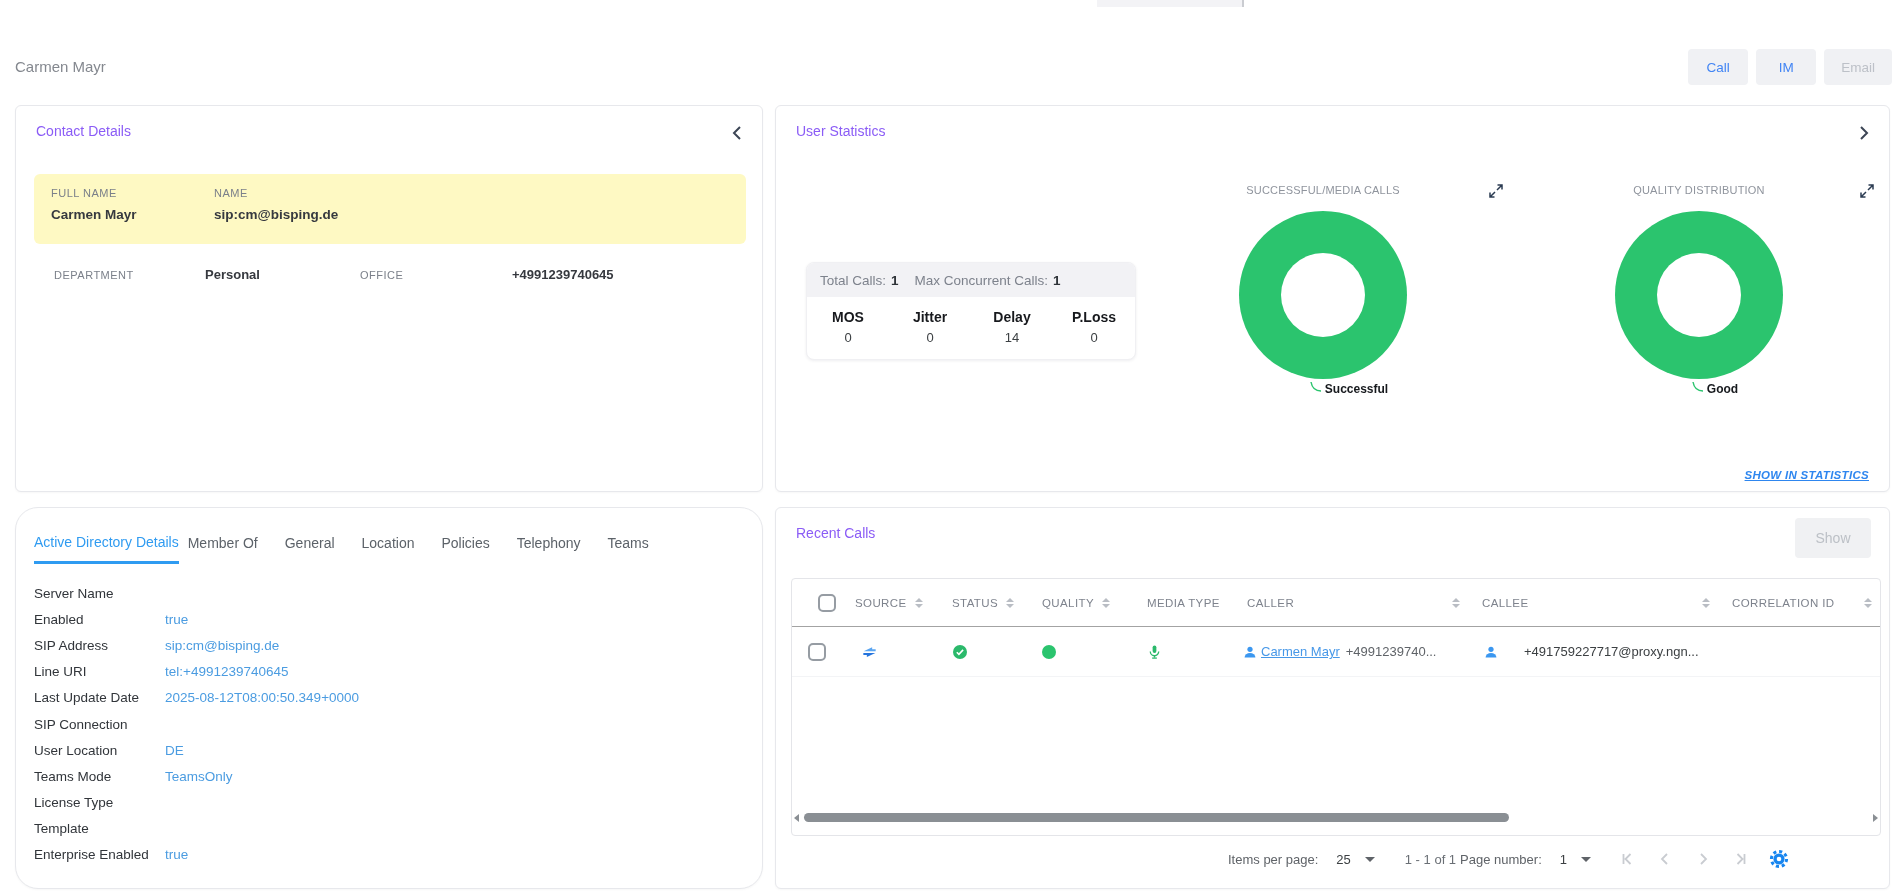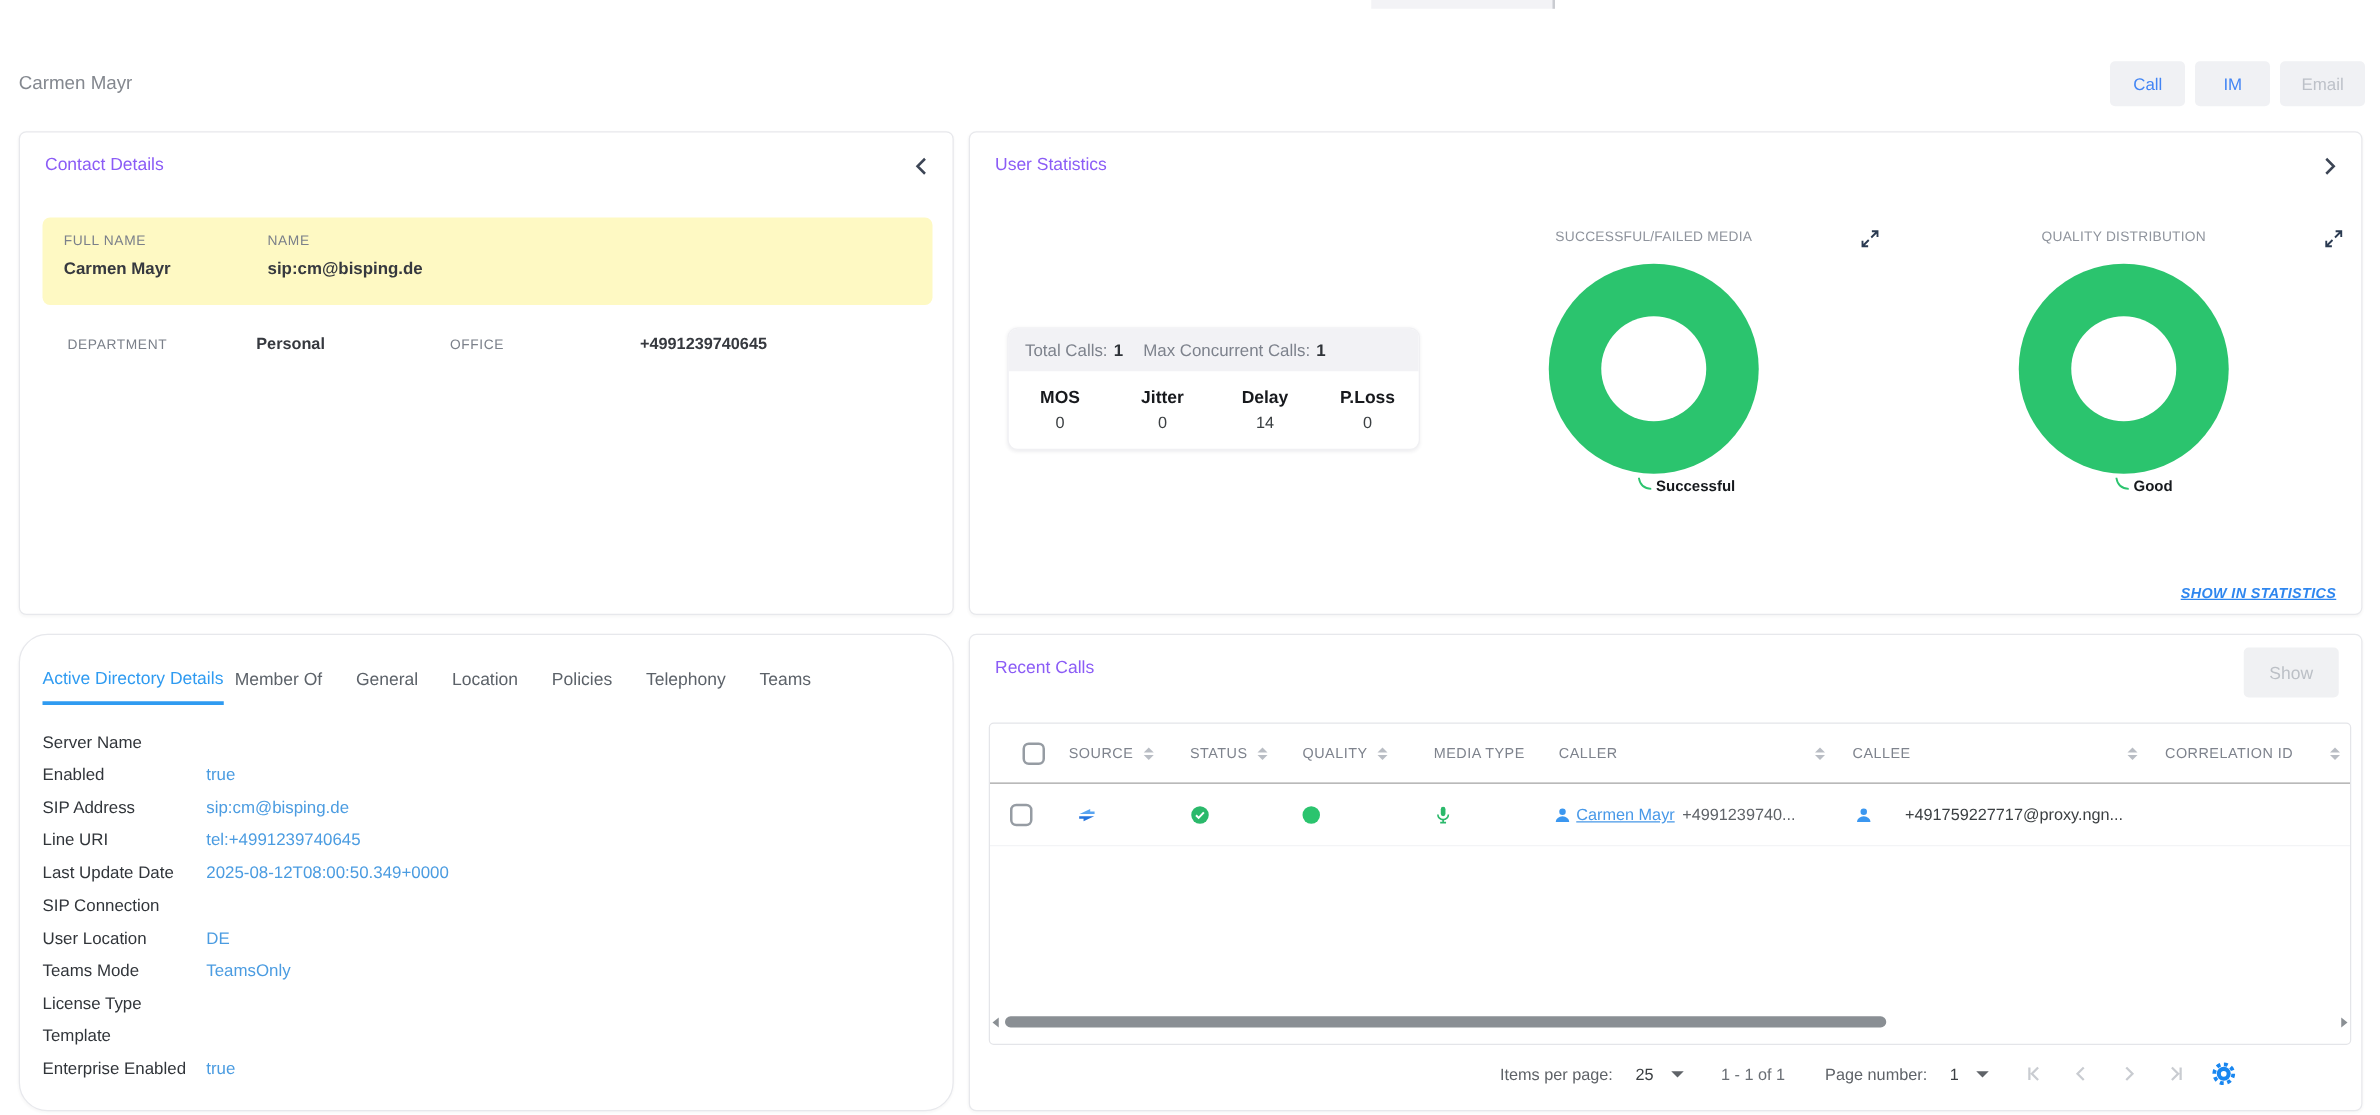--- a/index.html
+++ b/index.html
@@ -95,21 +95,21 @@
   .sb-thumb { position:absolute; left:10px; top:2px; width:705px; height:9px; background:#8a8f94; border-radius:5px; cursor:grab; }
   .sb-arrow { position:absolute; top:3px; width:0; height:0; border-top:4px solid transparent; border-bottom:4px solid transparent; cursor:pointer; }
   .sb-l { left:0; border-right:5px solid #8a8f94; }
   .sb-r { right:0; border-left:5px solid #8a8f94; }
 
   .pager { position:absolute; right:100px; bottom:14px; display:flex; align-items:center; font-size:13px; color:#5f6368; height:30px; }
   .pager .val { color:#3c4043; margin-left:18px; }
   .caret { width:0; height:0; border-left:5px solid transparent; border-right:5px solid transparent;
            border-top:5px solid #5f6368; margin-left:14px; cursor:pointer; }
   .range { margin-left:30px; color:#6a6f75; }
-  .plabel { margin-left:32px; }
+  .plabel { margin-left:4px; }
   .navs { display:flex; gap:22px; margin-left:28px; align-items:center; }
   .navs svg { cursor:default; }
   .gear { margin-left:20px; cursor:pointer; display:flex; }
 </style>
 </head>
 <body>
 
 <div class="screen">
 
   <div class="topstrip">
@@ -181,21 +181,21 @@
              <div class="mv">14</div>
           </div>
         <div>
             <div class="ml">P.Loss</div>
              <div class="mv">0</div>
           </div>
       </div>
     </div>
 
     <div class="chart chart1">
-      <div class="chart-title">SUCCESSFUL/FAILED MEDIA</div>
+      <div class="chart-title">SUCCESSFUL/MEDIA CALLS</div>
       <div class="donut"></div>
       <div class="chart-label">
         <svg width="12" height="12" viewBox="0 0 12 12">
             <path d="M1 0 C2 6 5 9 11 9" stroke="#2bc46e" stroke-width="1.4" fill="none"></path>
           </svg>
         <span>Successful</span>
       </div>
     </div>
     <span class="exp exp1">
       <svg width="16" height="16" viewBox="0 0 16 16">

